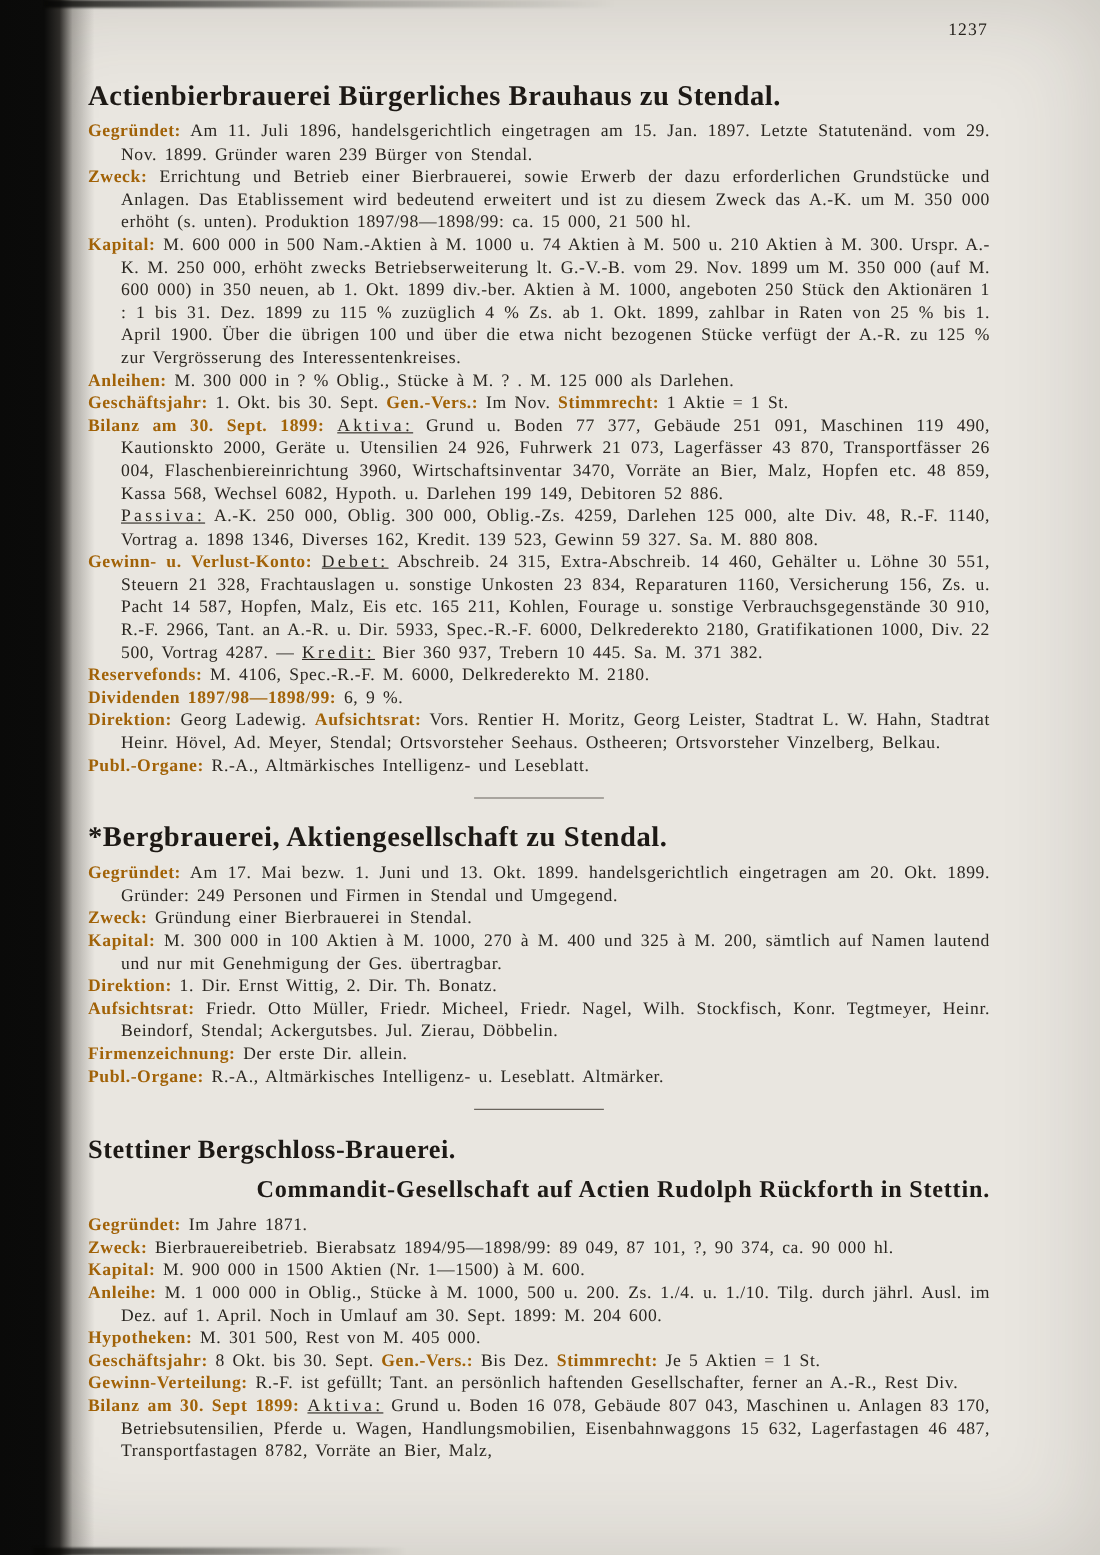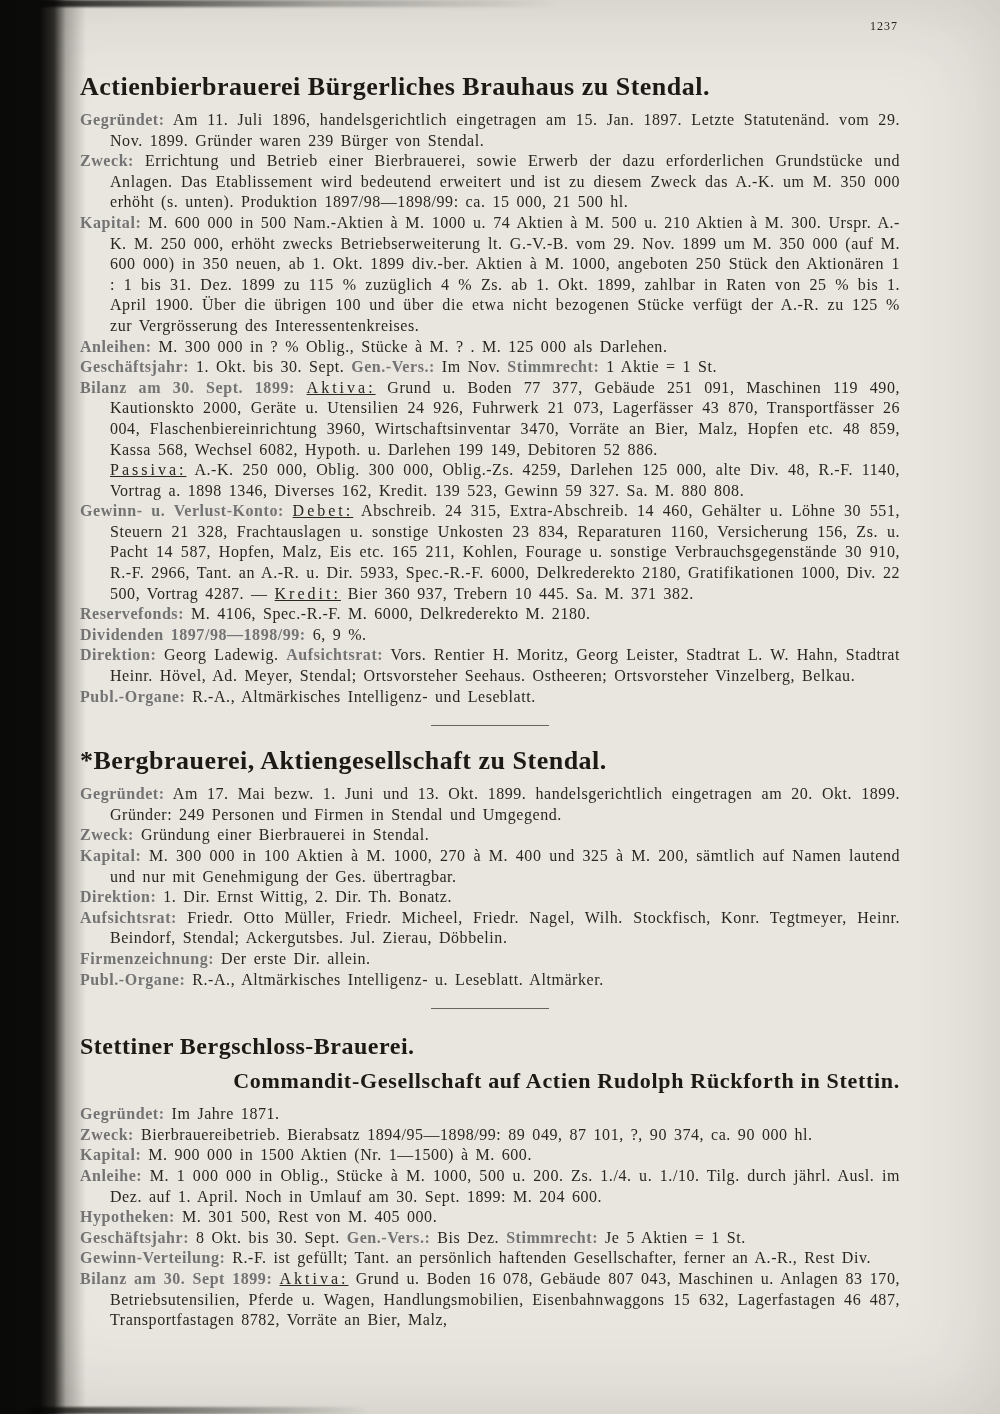--- a/index.html
+++ b/index.html
@@ -66,21 +66,21 @@
   .header-title {
     text-align: center;
     font-size: 17px;
     letter-spacing: 1.2px;
     color: #2e2a24;
   }
   .page-number {
     position: absolute;
     right: 2px;
     top: -3px;
-    font-size: 12px;
+    font-size: 16px;
     letter-spacing: 1px;
     color: #26221c;
   }
 
   .entry-title {
     text-align: left;
     font-size: 26px;
     font-weight: bold;
     letter-spacing: 0.5px;
     margin: 20px 0 8px 0;
@@ -102,21 +102,21 @@
   .para {
     margin: 0;
     text-align: justify;
     font-size: 16px;
     line-height: 20.6px;
     letter-spacing: 0.55px;
     word-spacing: 2.4px;
     padding-left: 30px;
     text-indent: -30px;
   }
-  .b { font-weight: bold; color: #737373; }
+  .b { font-weight: bold; color: #a16207; }
   .sp { letter-spacing: 3px; text-decoration: underline; }
 
   .divider {
     width: 118px;
     border: none;
     border-top: 1.6px solid rgba(62,56,48,0.75);
     margin: 18px auto 2px auto;
     height: 0;
   }
 </style>

